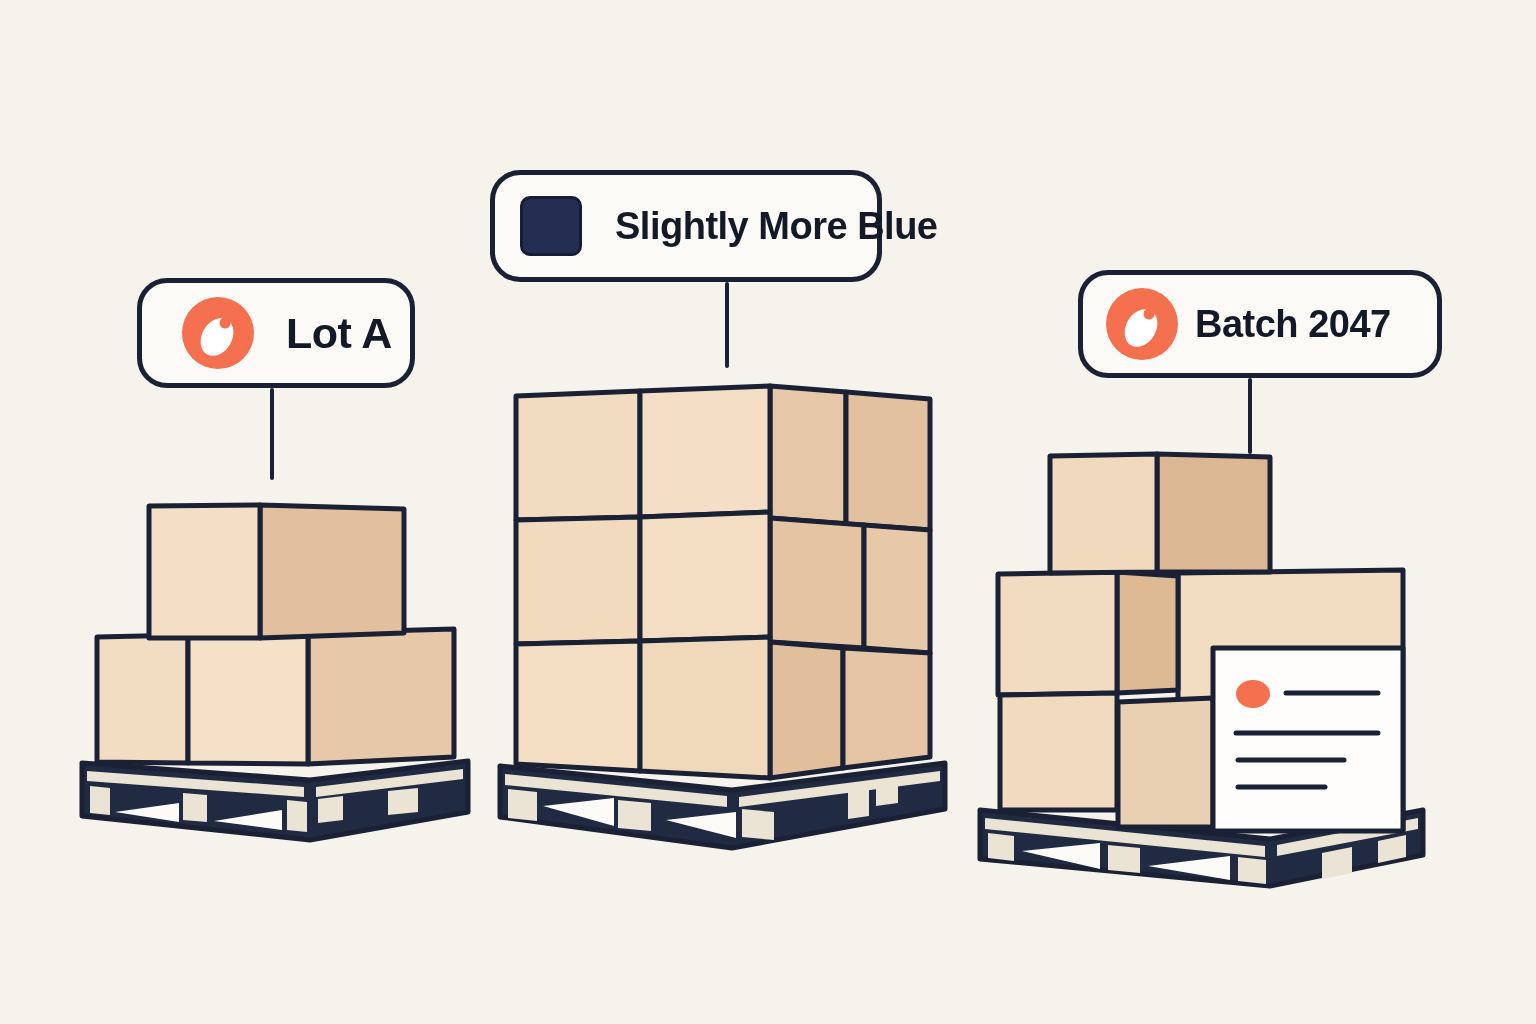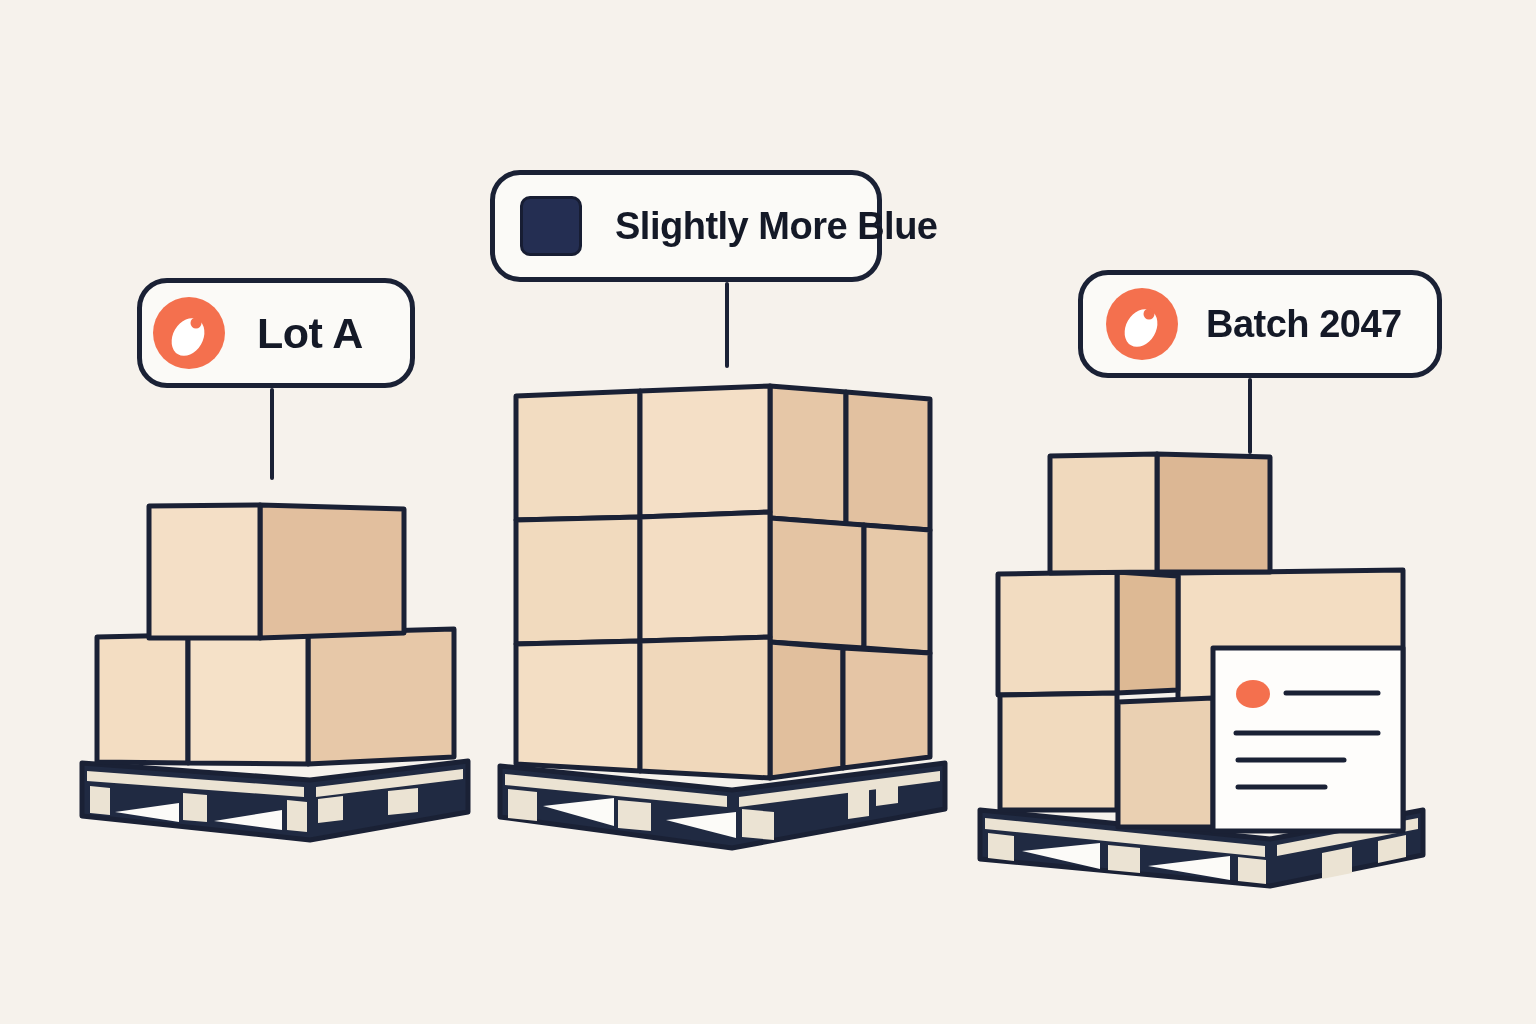--- a/index.html
+++ b/index.html
@@ -17,26 +17,26 @@
     box-sizing:border-box;
     background:#fbfaf7;
     border:5px solid #1a2135;
     border-radius:30px;
     color:#141927;
     font-weight:700;
     white-space:nowrap;
     letter-spacing:-0.5px;
   }
   .callout .txt{display:inline-block;}
-  #callout-lot{left:137px;top:278px;width:278px;height:110px;padding-left:10px;font-size:43px;}
+  #callout-lot{left:137px;top:278px;width:278px;height:110px;padding-left:39px;font-size:43px;}
   #callout-lot .txt{margin-left:31px;}
   #callout-blue{left:490px;top:170px;width:392px;height:112px;padding-left:25px;font-size:38px;}
   #callout-blue .txt{margin-left:33px;}
   #callout-batch{left:1078px;top:270px;width:364px;height:108px;padding-left:22px;font-size:38px;}
-  #callout-batch .txt{margin-left:27px;}
+  #callout-batch .txt{margin-left:16px;}
   .swatch{
     width:62px;height:60px;flex:0 0 auto;
     background:#242e52;
     border:3px solid #171d33;
     border-radius:10px;
     box-sizing:border-box;
   }
   .tagwrap{width:74px;height:74px;flex:0 0 auto;display:block;}
 </style>
 </head>

